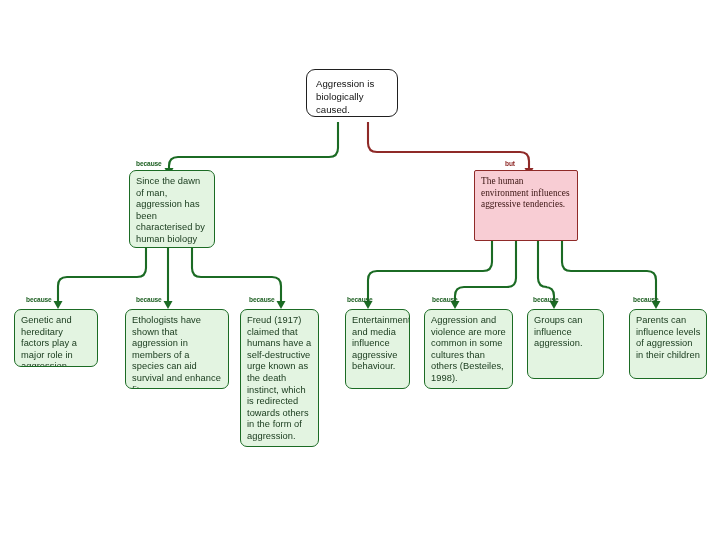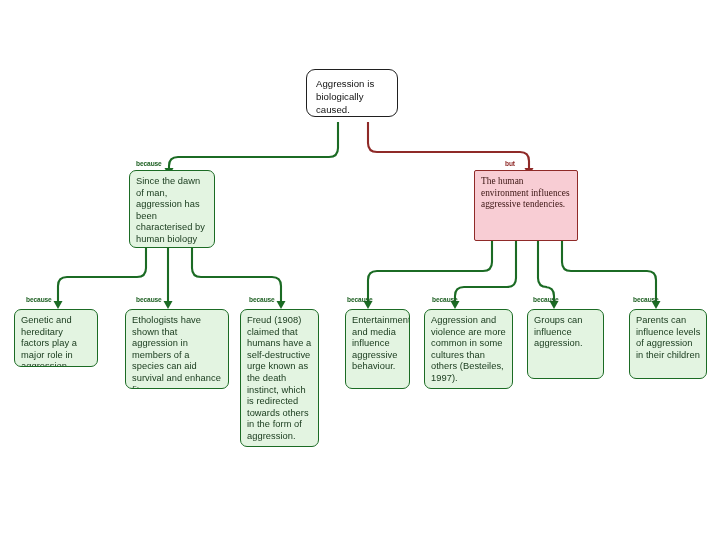--- a/index.html
+++ b/index.html
@@ -135,29 +135,29 @@
 
   <div class="node green" style="left:14px; top:309px; width:84px; height:58px;">
     <span>Genetic and hereditary factors play a major role in aggression.</span>
   </div>
 
   <div class="node green" style="left:125px; top:309px; width:104px; height:80px;">
     <span>Ethologists have shown that aggression in members of a species can aid survival and enhance fitness.</span>
   </div>
 
   <div class="node green" style="left:240px; top:309px; width:79px; height:138px;">
-    <span>Freud (1908) claimed that humans have a self-destructive urge known as the death instinct, which is redirected towards others in the form of aggression.</span>
+    <span>Freud (1917) claimed that humans have a self-destructive urge known as the death instinct, which is redirected towards others in the form of aggression.</span>
   </div>
 
   <div class="node green" style="left:345px; top:309px; width:65px; height:80px;">
     <span>Entertainment and media influence aggressive behaviour.</span>
   </div>
 
   <div class="node green" style="left:424px; top:309px; width:89px; height:80px;">
-    <span>Aggression and violence are more common in some cultures than others (Besteiles, 1997).</span>
+    <span>Aggression and violence are more common in some cultures than others (Besteiles, 1998).</span>
   </div>
 
   <div class="node green" style="left:629px; top:309px; width:78px; height:70px;">
     <span>Parents can influence levels of aggression in their children</span>
   </div>
 
   <div class="node green" style="left:527px; top:309px; width:77px; height:70px;">
     <span>Groups can influence aggression.</span>
   </div>
 

